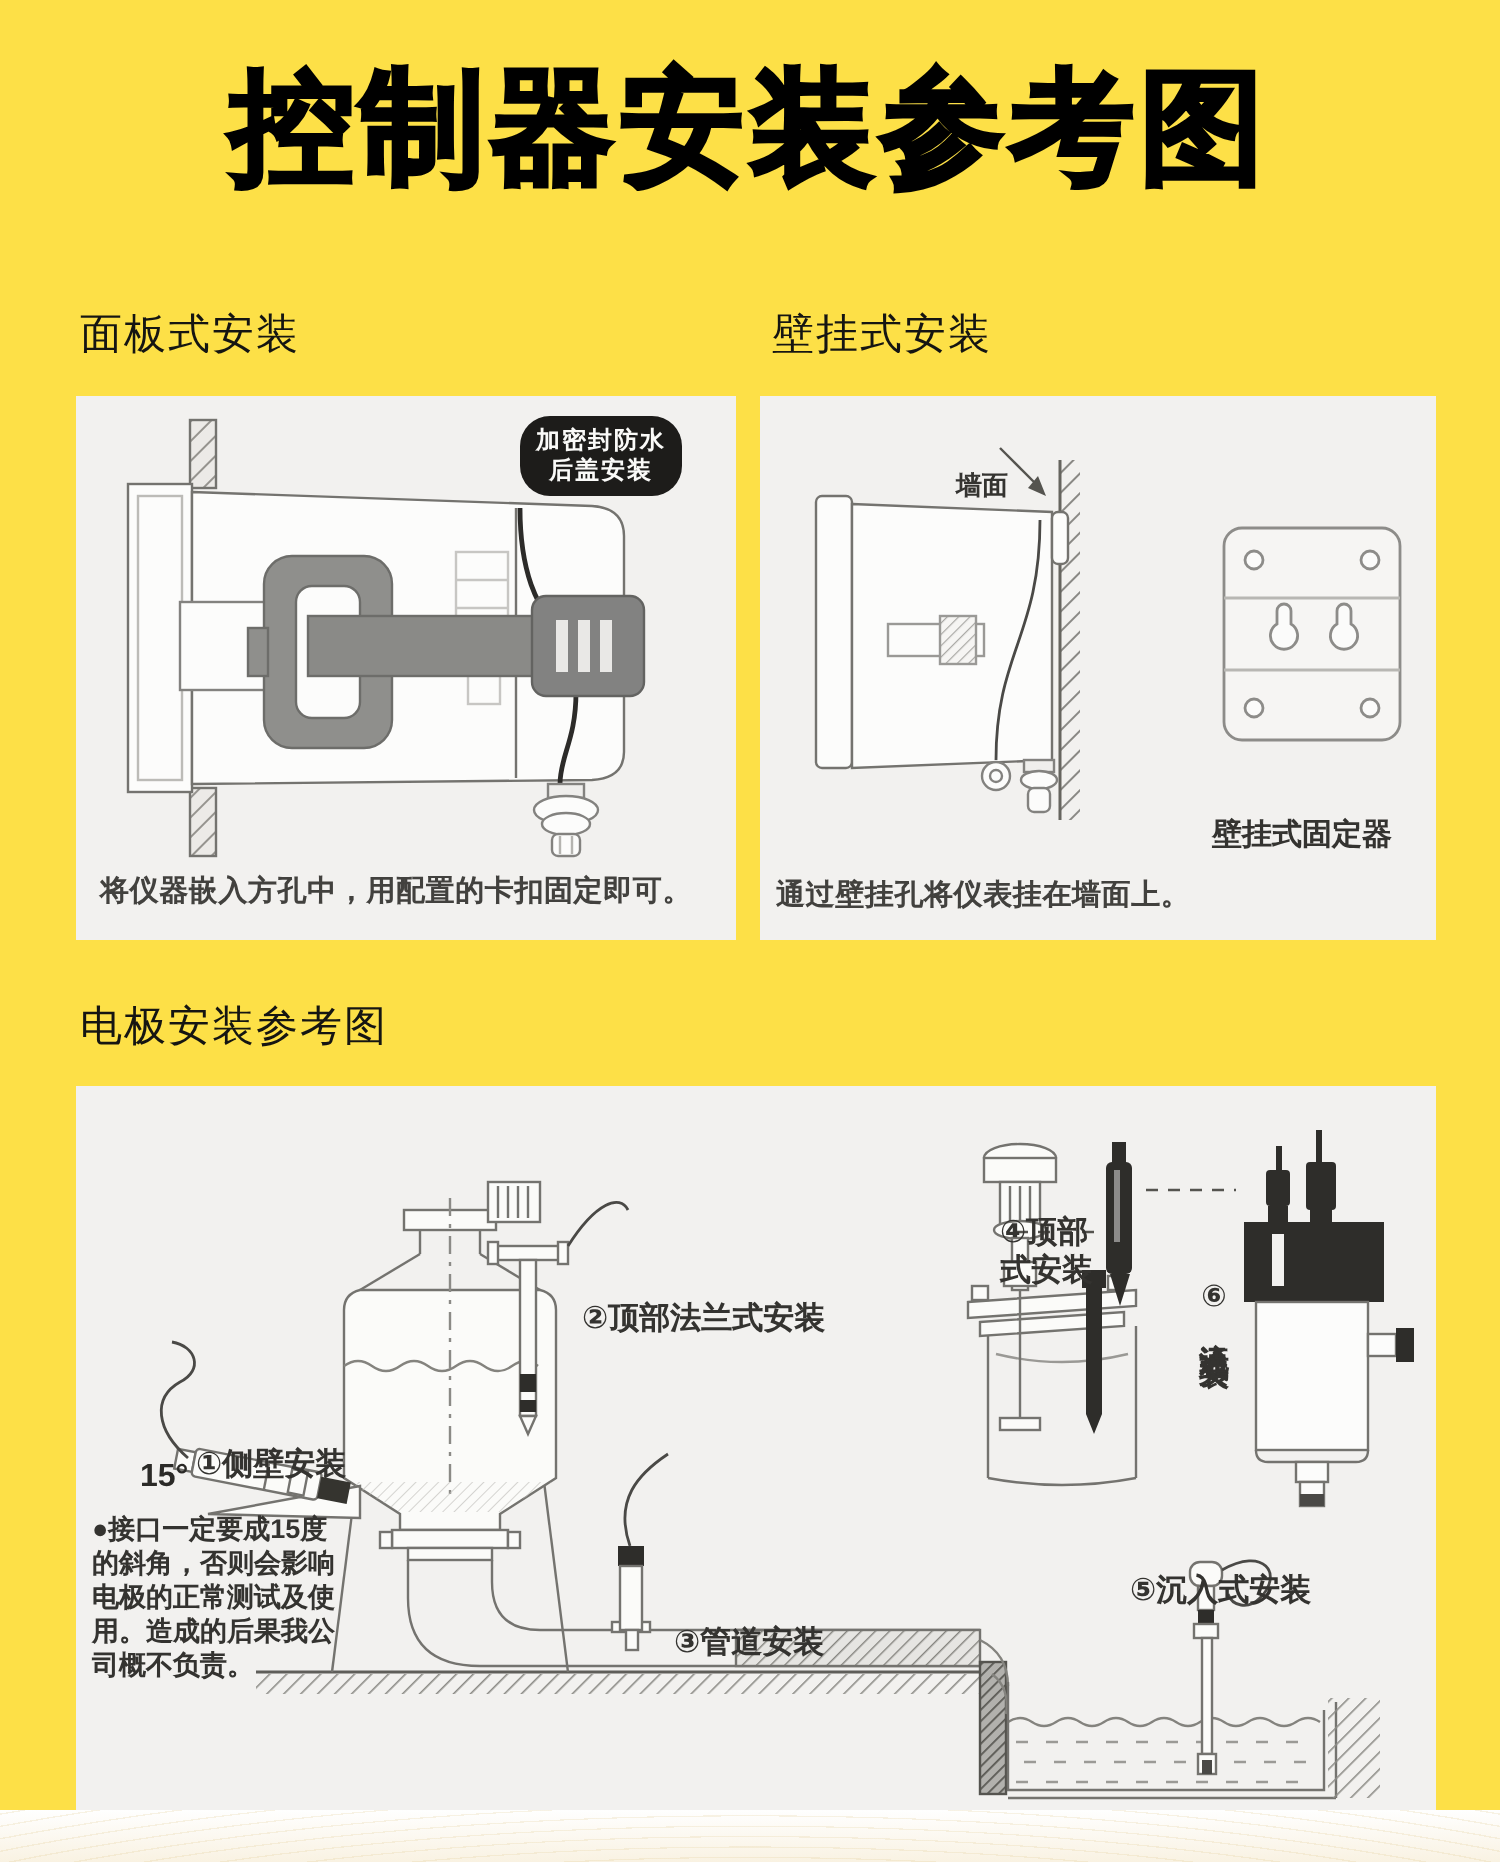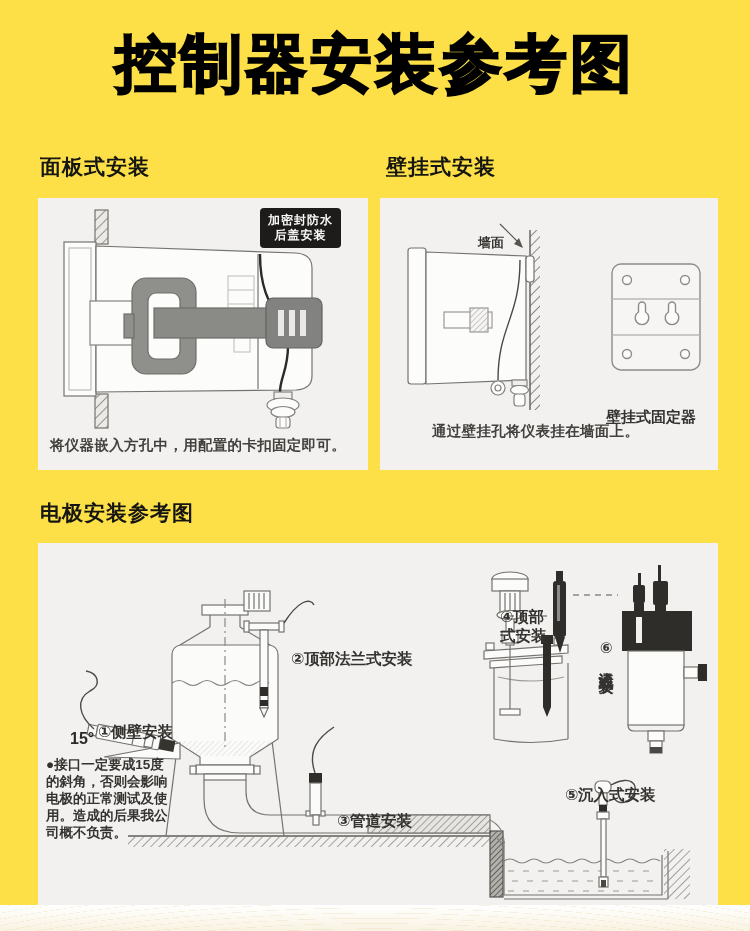--- a/index.html
+++ b/index.html
@@ -1,29 +1,29 @@
 <!DOCTYPE html>
 <html><head>
 <meta charset="utf-8">
 <style>
   html,body{margin:0;padding:0;background:#ffffff;}
   .page{position:relative;width:750px;height:931px;background:#fde047;overflow:hidden;
         font-family:"Liberation Sans","DejaVu Sans",sans-serif;color:#222;}
   .title{position:absolute;top:22px;left:0;width:100%;margin:0;text-align:center;
          font-size:62px;font-weight:900;color:#000;letter-spacing:3px;
          -webkit-text-stroke:2px #000;}
-  .sec-head{position:absolute;font-size:21px;font-weight:700;color:#151512;letter-spacing:1px;}
+  .sec-head{position:absolute;font-size:21px;font-weight:400;color:#151512;letter-spacing:1px;}
   .panel{position:absolute;background:#f2f1ef;}
   .caption{position:absolute;font-size:14.5px;font-weight:600;color:#42413e;letter-spacing:.3px;white-space:nowrap;}
   .dlabel{position:absolute;font-size:15.5px;font-weight:700;color:#343330;white-space:nowrap;margin-top:32px;}
   .dlabel.small{font-size:13px;}
   .dlabel.two{line-height:19px;}
   .angle{position:absolute;font-size:16px;font-weight:800;color:#2b2a27;}
   .callout{position:absolute;background:#1d1c1a;color:#fafaf8;font-size:12px;font-weight:600;
-           line-height:15px;text-align:center;padding:5px 8px;border-radius:4px;letter-spacing:1px;}
+           line-height:15px;text-align:center;padding:5px 8px;border-radius:15px;letter-spacing:1px;}
   .note{position:absolute;font-size:13.5px;font-weight:700;color:#343330;line-height:17px;white-space:nowrap;}
   .vert{writing-mode:vertical-rl;text-orientation:upright;letter-spacing:2px;font-size:15px;}
   .figsvg{position:absolute;left:0;top:0;}
   .wm{position:absolute;left:0;top:905px;width:750px;height:26px;
       background:linear-gradient(180deg,#ffffff 0%,#f9f2e2 100%);}
   .wm:after{content:"";position:absolute;inset:0;
       background:repeating-radial-gradient(ellipse 900px 260px at 50% 180px,
         rgba(222,199,140,.22) 0 2px, rgba(255,255,255,0) 2px 18px);}
 </style>
 </head>
@@ -132,21 +132,21 @@
             <circle cx="305" cy="82" r="4.5" fill="#fbfbfa"></circle>
           <circle cx="247" cy="156" r="4.5" fill="#fbfbfa"></circle>
             <circle cx="305" cy="156" r="4.5" fill="#fbfbfa"></circle>
           <path d="M262,104 a3.5,3.5 0 0 1 3.5,3.5 v6.5 a6.8,6.8 0 1 1 -7,0 v-6.5 a3.5,3.5 0 0 1 3.5,-3.5 z" fill="#fbfbfa"></path>
           <path d="M292,104 a3.5,3.5 0 0 1 3.5,3.5 v6.5 a6.8,6.8 0 1 1 -7,0 v-6.5 a3.5,3.5 0 0 1 3.5,-3.5 z" fill="#fbfbfa"></path>
         </g>
       </g>
     </svg>
     <div class="dlabel small" style="left:98px;top:4px;">墙面</div>
     <div class="dlabel" style="left:226px;top:178px;font-size:15px;">壁挂式固定器</div>
-    <div class="caption" style="left:8px;top:224px;margin-left:44px;">通过壁挂孔将仪表挂在墙面上。</div>
+    <div class="caption" style="left:8px;top:240px;">通过壁挂孔将仪表挂在墙面上。</div>
   </section>
 
   <div class="sec-head" style="left:40px;top:499px;text-align:center;">电极安装参考图</div>
 
   <section class="panel" style="left:38px;top:543px;width:680px;height:362px;">
     <svg class="figsvg" width="680" height="362" viewBox="0 0 680 362">
       <defs>
         <pattern id="groundH" width="6" height="6" patternUnits="userSpaceOnUse" patternTransform="rotate(45)">
           <line x1="0" y1="0" x2="0" y2="6" stroke="#8d8c87" stroke-width="1.6"></line>
         </pattern>

